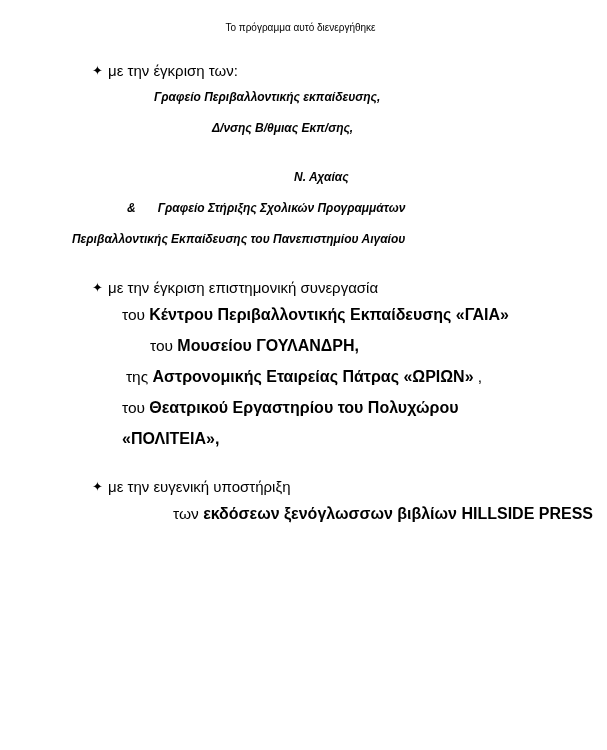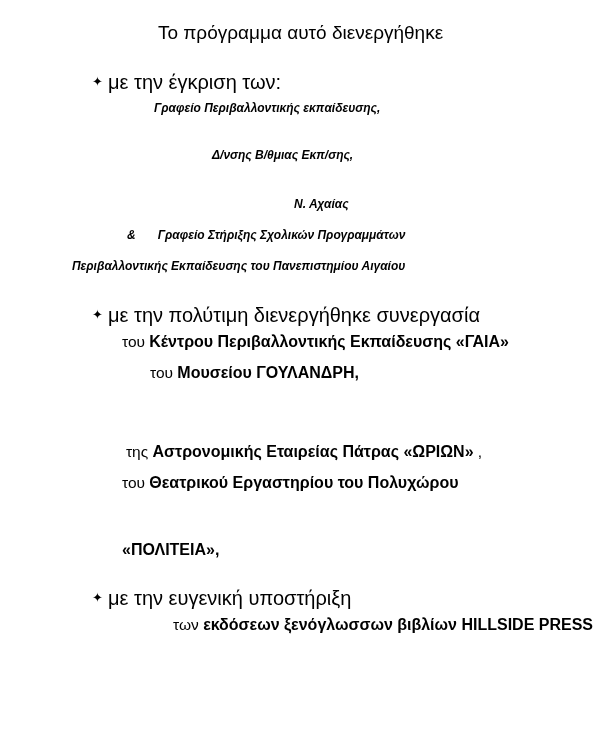--- a/index.html
+++ b/index.html
@@ -16,21 +16,21 @@
   }
   .page {
     position: relative;
     width: 607px;
     height: 750px;
     box-sizing: border-box;
     padding: 14px 14px 0 14px;
   }
   .title {
     text-align: center;
-    font-size: 19px;
+    font-size: 10px;
     line-height: 1.2;
     margin: 8px 0 0 0;
     padding-right: 6px;
   }
   .block {
     margin-top: 26px;
   }
   .bullet-row {
     display: flex;
     align-items: flex-start;
@@ -38,32 +38,32 @@
   }
   .bullet-icon {
     width: 16px;
     flex: 0 0 16px;
     font-size: 13px;
     line-height: 22px;
     color: #000;
     text-align: left;
   }
   .bullet-text {
-    font-size: 20px;
+    font-size: 15px;
     line-height: 22px;
   }
   .line {
     font-size: 12px;
     line-height: 31px;
     font-weight: bold;
     font-style: italic;
     white-space: nowrap;
   }
   .c-1 { padding-left: 140px; }
-  .c-2 { padding-left: 198px; margin-top: 16px; }
+  .c-2 { padding-left: 198px; }
   .c-3 { padding-left: 280px; margin-top: 18px; }
   .c-4 { padding-left: 113px; }
   .c-5 { padding-left: 58px; }
 
   .amp {
     font-weight: bold;
     font-style: italic;
   }
   .amp-gap { display: inline-block; width: 22px; }
 
@@ -73,23 +73,23 @@
     font-weight: normal;
     font-style: normal;
     white-space: nowrap;
   }
   .mixed b {
     font-weight: bold;
     font-size: 16px;
   }
   .i-1 { padding-left: 108px; }
   .i-2 { padding-left: 136px; }
-  .i-3 { padding-left: 112px; margin-top: 48px; }
+  .i-3 { padding-left: 112px; }
   .i-4 { padding-left: 108px; }
-  .i-5 { padding-left: 108px; margin-top: 36px; }
+  .i-5 { padding-left: 108px; }
   .i-6 { padding-left: 110px; text-align: right; }
 
   .block2 { margin-top: 22px; }
   .block3 { margin-top: 22px; }
 </style>
 </head>
 <body>
 
 <div class="page">
 
@@ -105,21 +105,21 @@
     <div class="line c-3">Ν. Αχαίας</div>
     <div class="line c-4">
       <span class="amp">&amp;</span><span class="amp-gap"></span><span>Γραφείο Στήριξης Σχολικών Προγραμμάτων</span>
     </div>
     <div class="line c-5">Περιβαλλοντικής Εκπαίδευσης του Πανεπιστημίου Αιγαίου</div>
   </div>
 
   <div class="block block2">
     <div class="bullet-row">
       <span class="bullet-icon">✦</span>
-      <span class="bullet-text">με την πολύτιμη διενεργήθηκε συνεργασία</span>
+      <span class="bullet-text">με την έγκριση επιστημονική συνεργασία</span>
     </div>
     <div class="mixed i-1">
       <span>του </span><b>Κέντρου Περιβαλλοντικής Εκπαίδευσης «ΓΑΙΑ»</b><span></span>
     </div>
     <div class="mixed i-2">
       <span>του </span><b>Μουσείου ΓΟΥΛΑΝΔΡΗ,</b><span></span>
     </div>
     <div class="mixed i-3">
       <span>της </span><b>Αστρονομικής Εταιρείας Πάτρας «ΩΡΙΩΝ»</b><span> ,</span>
     </div>

